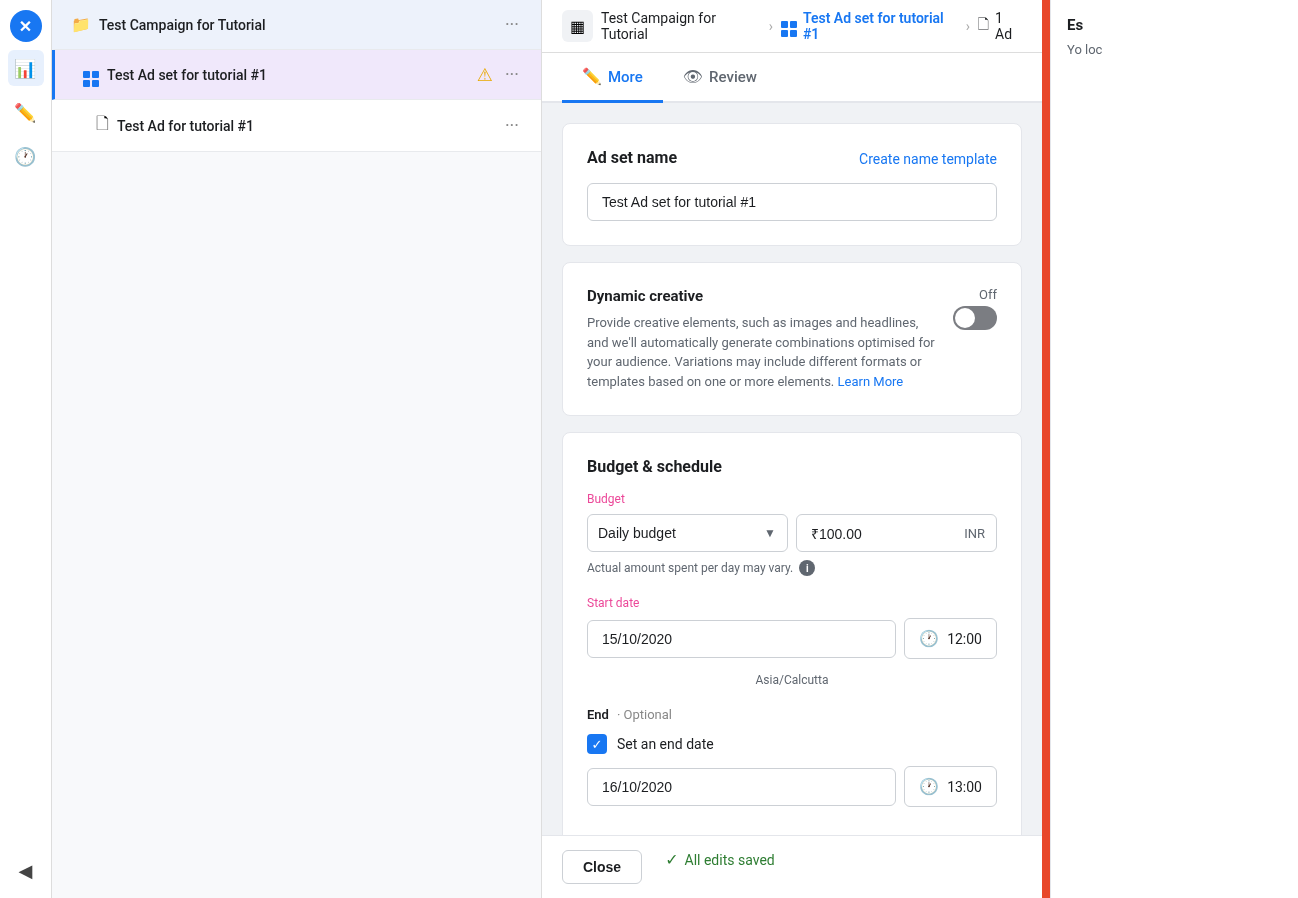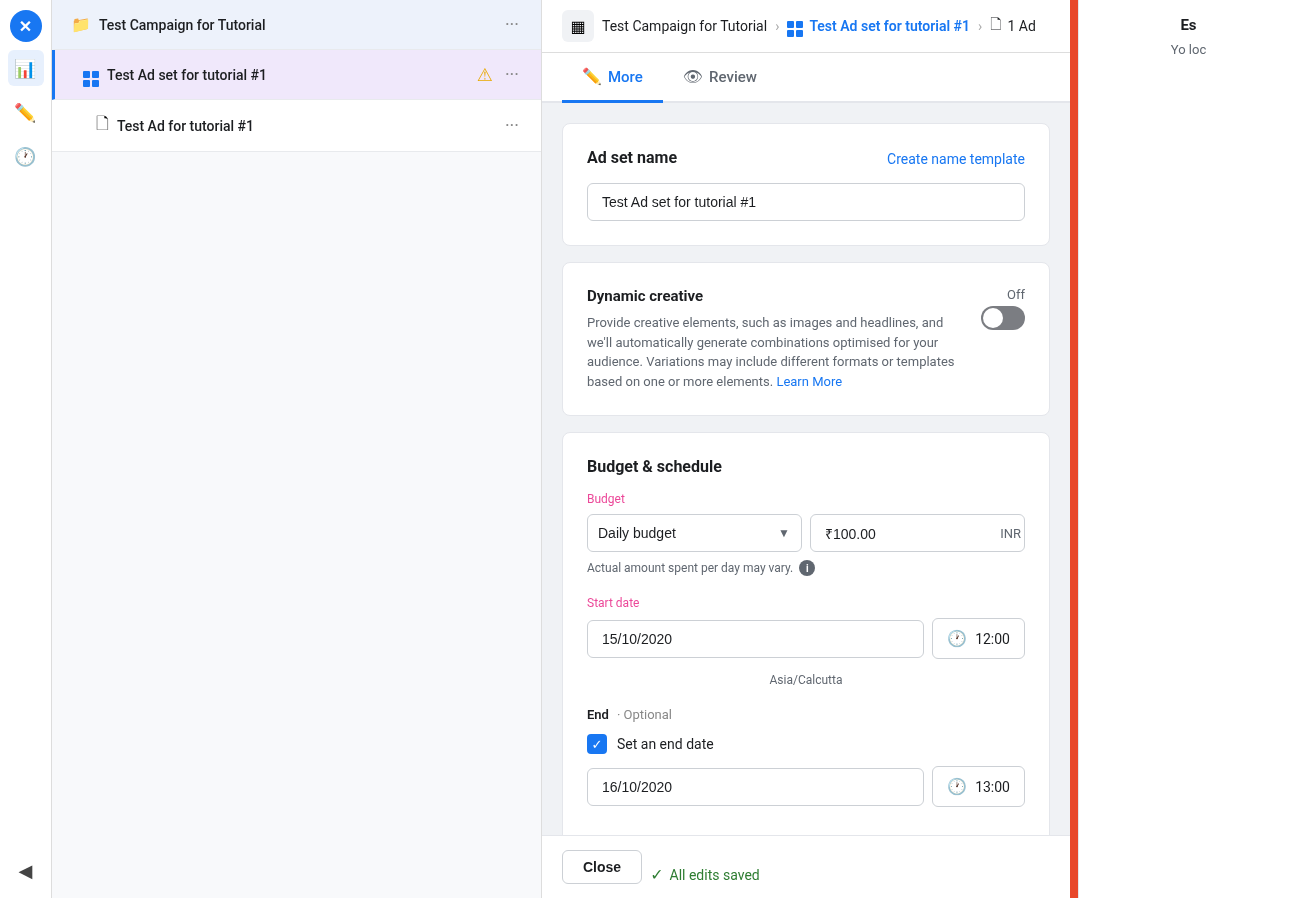--- a/index.html
+++ b/index.html
@@ -315,21 +315,21 @@
       width: 100%;
       border: 1px solid #ccd0d5;
       border-radius: 6px;
       padding: 10px 50px 10px 14px;
       font-size: 14px;
       color: #1c1e21;
       outline: none;
     }
     .currency-label {
       position: absolute;
-      right: 4px; top: 50%;
+      right: 12px; top: 50%;
       transform: translateY(-50%);
       font-size: 13px;
       color: #606770;
       pointer-events: none;
     }
     .budget-hint {
       display: flex;
       align-items: center;
       gap: 6px;
       font-size: 12px;
@@ -414,25 +414,25 @@
       flex-shrink: 0;
     }
     .checkbox-label {
       font-size: 14px;
       color: #1c1e21;
     }
 
     
     .bottom-bar {
       display: flex;
-      align-items: flex-end;
+      align-items: flex-start;
       padding: 14px 20px;
       background: #fff;
       border-top: 1px solid #e4e6eb;
-      gap: 8px;
+      gap: 23px;
       flex-shrink: 0;
     }
     .close-btn {
       padding: 8px 20px;
       background: #fff;
       border: 1px solid #ccd0d5;
       border-radius: 6px;
       font-size: 14px;
       font-weight: 600;
       color: #1c1e21;
@@ -447,29 +447,28 @@
     }
     .check-icon { color: #2e7d32; font-size: 16px; }
 
     
     .right-panel-accent {
       width: 8px;
       background: linear-gradient(to bottom, #e8472a, #e8472a);
       flex-shrink: 0;
     }
     .right-panel {
-      width: 220px;
+      width: 248px;
       background: #fff;
       border-left: 1px solid #e4e6eb;
       padding: 16px;
       font-size: 13px;
       color: #606770;
       flex-shrink: 0;
       overflow: hidden;
-      text-align: center;
     }
     .right-panel-title {
       font-size: 15px;
       font-weight: 700;
       color: #1c1e21;
       margin-bottom: 8px;
     }
     
     .adset-icon {
       display: inline-grid;

